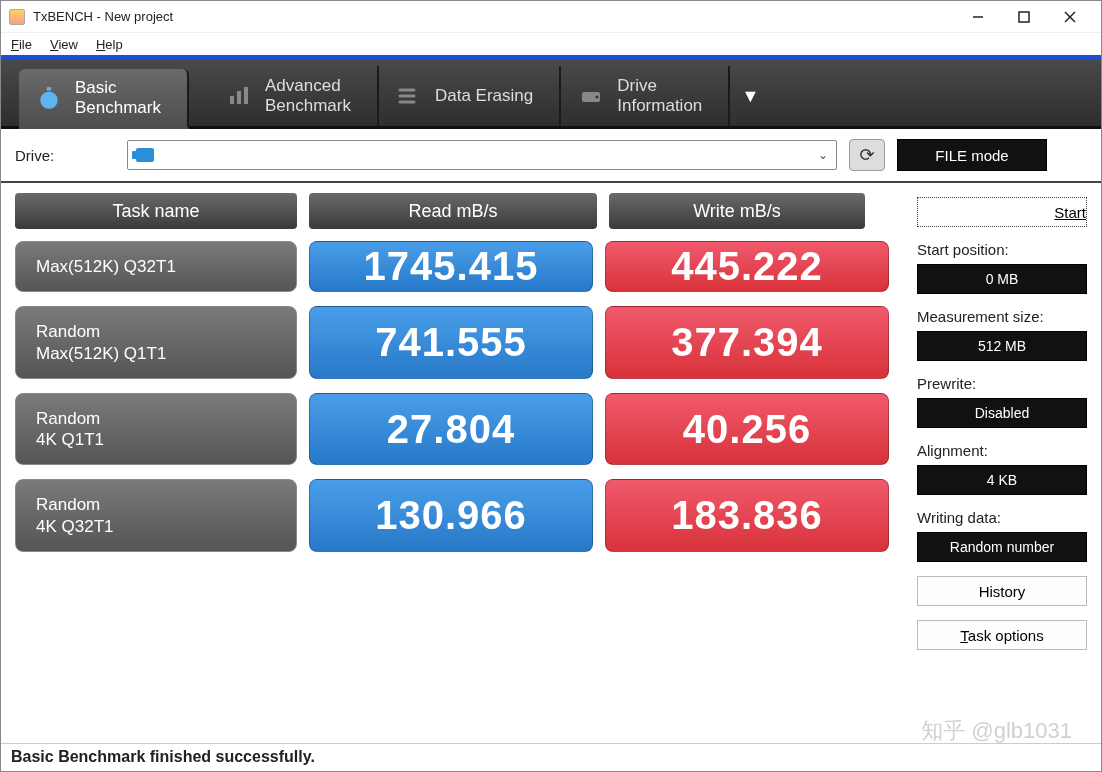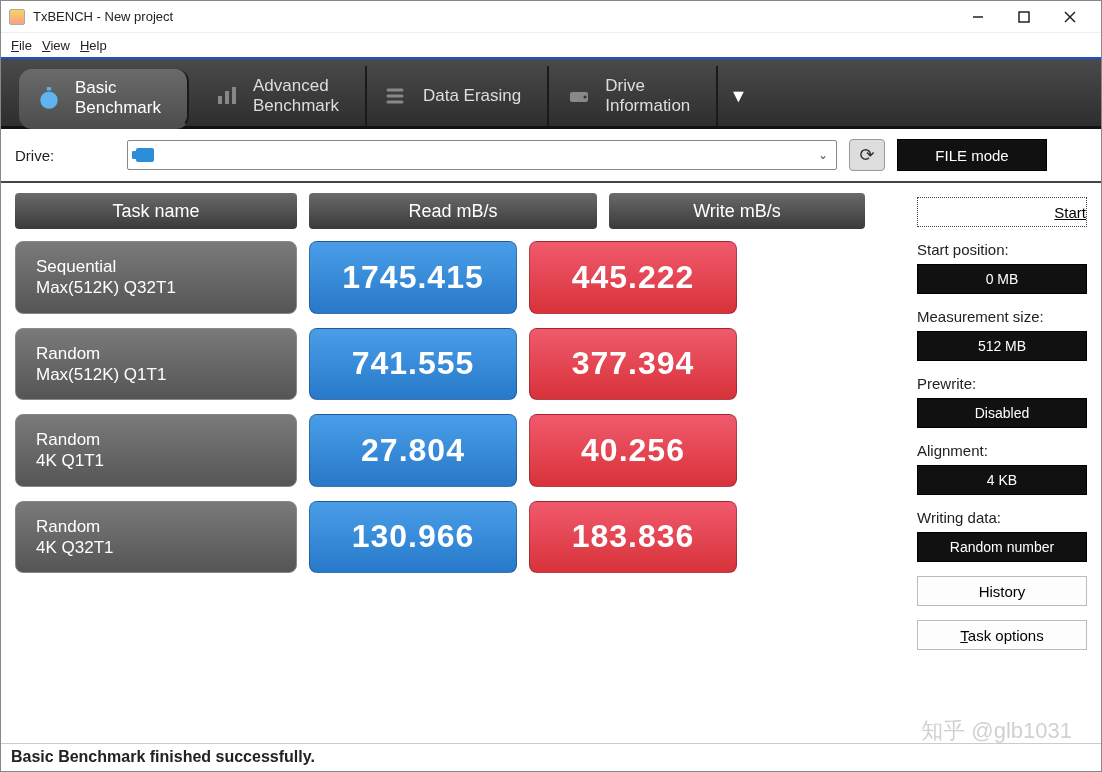--- a/index.html
+++ b/index.html
@@ -6,28 +6,28 @@
 body { width: 1102px; height: 772px; background: #fff; border: 1px solid #888; overflow: hidden; display: flex; flex-direction: column; }
 
 
 .titlebar { height: 32px; display: flex; align-items: center; padding: 0 8px; background: #fff; border-bottom: 1px solid #eee; }
 .titlebar .app-icon { width: 16px; height: 16px; margin-right: 8px; background: linear-gradient(#f6d365,#fda085); border:1px solid #aaa; border-radius:2px;}
 .titlebar .title { font-size: 13px; color: #222; flex: 1; }
 .titlebar .winbtn { width: 46px; height: 32px; display: flex; align-items: center; justify-content: center; color:#222; font-size:14px;}
 .titlebar .winbtn svg { stroke:#222; }
 
 
-.menubar { height: 26px; display:flex; align-items:center; padding: 0 10px; background:#fff; border-bottom:2px solid #1d4ed8; gap:10px; }
+.menubar { height: 26px; display:flex; align-items:center; padding: 0 10px; background:#fff; border-bottom:4px solid #1d4ed8; gap:18px; }
 .menubar span { font-size:13px; color:#222; }
 .menubar span u { text-decoration: underline; }
 
 
 .tabstrip { height: 70px; background: linear-gradient(#4a4a4a,#2e2e2e); display:flex; align-items:flex-end; padding:0 4px 0 18px; border-bottom:3px solid #111;}
 .tab { display:flex; align-items:center; gap:12px; color:#ddd; font-size:17px; padding:10px 26px 10px 16px; border-right:2px solid #1a1a1a; height:60px; }
-.tab.active { background: linear-gradient(#6a6a6a,#4e4e4e); border-top-left-radius:6px; border-top-right-radius:6px; color:#fff; position:relative; bottom:-3px; border-bottom:3px solid #4e4e4e; margin-right:8px;border-radius:13px;}
+.tab.active { background: linear-gradient(#6a6a6a,#4e4e4e); border-top-left-radius:6px; border-top-right-radius:6px; color:#fff; position:relative; bottom:-3px; border-bottom:3px solid #4e4e4e; margin-right:20px;}
 .tab .ticon { width:28px; height:28px; display:flex; align-items:center; justify-content:center; }
 .tab .ticon svg { fill:#5fb4ef; }
 .tab:not(.active) .ticon svg { fill:#888; }
 .tab-arrow { width:40px; display:flex; align-items:center; justify-content:center; color:#fff; font-size:18px; height:60px;}
 
 
 .toolrow { padding: 10px 14px; background:#fff; display:flex; align-items:center; gap:12px; border-bottom:2px solid #444;}
 .toolrow .lbl { font-size:15px; color:#222; width:100px;}
 .toolrow .combo { flex:1; max-width:710px; height:30px; border:1px solid #888; border-radius:2px; display:flex; align-items:center; padding:0 8px; font-size:14px; color:#222; position:relative;}
 .toolrow .combo .dicn { width:18px; height:14px; background:#2a8fd8; margin-right:8px; border-radius:2px; position:relative;}
@@ -43,21 +43,21 @@
 
 
 .headrow { display:flex; gap:12px; margin-bottom:12px;align-items:center;}
 .headcell { background: linear-gradient(#6a6a6a,#3a3a3a); color:#fff; font-size:18px; height:36px; display:flex; align-items:center; justify-content:center; border-radius:4px;}
 .headcell.task { width:282px;}
 .headcell.read { width:288px;}
 .headcell.write { width:256px;}
 
 .row { display:flex; gap:12px; margin-bottom:14px;}
 .taskcell { width:282px; background: linear-gradient(#7a7a7a,#555); color:#fff; border-radius:8px; padding:14px 20px; display:flex; flex-direction:column; justify-content:center; font-size:17px; line-height:1.25; border:1px solid #888;}
-.valcell { width:208px; border-radius:8px; display:flex; align-items:center; justify-content:center; font-size:32px; font-weight:bold; color:#fff; letter-spacing:1px; border:1px solid rgba(0,0,0,.25); font-family: "Arial Black", sans-serif;}
+.valcell { width:284px; border-radius:8px; display:flex; align-items:center; justify-content:center; font-size:40px; font-weight:bold; color:#fff; letter-spacing:1px; border:1px solid rgba(0,0,0,.25); font-family: "Arial Black", sans-serif;}
 .valcell.read { background: linear-gradient(#4a9ee8,#2779c9);}
 .valcell.write { background: linear-gradient(#f05a6c,#d8323a);}
 
 
 .side .startbtn { height:30px; border:1px dotted #444; background:#fff; font-size:15px; display:flex; align-items:center; justify-content:flex-end;}
 .side .slabel { font-size:15px; color:#222; margin-top:8px;}
 .side .sval { height:30px; background:#111; color:#fff; border:1px solid #000; font-size:14px; display:flex; align-items:center; justify-content:center;}
 .side .sbtn { height:30px; background:#fdfdfd; border:1px solid #bbb; font-size:15px; display:flex; align-items:center; justify-content:center; margin-top:8px;}
 
 
@@ -151,21 +151,20 @@
 <div class="main">
   <div class="bench">
     <div class="headrow">
       <div class="headcell task">Task name</div>
       <div class="headcell read">Read mB/s</div>
       <div class="headcell write">Write mB/s</div>
     </div>
     <div id="rows">
         <div class="row">
           <div class="taskcell">
-            <div>Sequential</div>
             <div>Max(512K) Q32T1</div>
           </div>
           <div class="valcell read">1745.415</div>
           <div class="valcell write">445.222</div>
         </div>
         <div class="row">
           <div class="taskcell">
             <div>Random</div>
             <div>Max(512K) Q1T1</div>
           </div>

